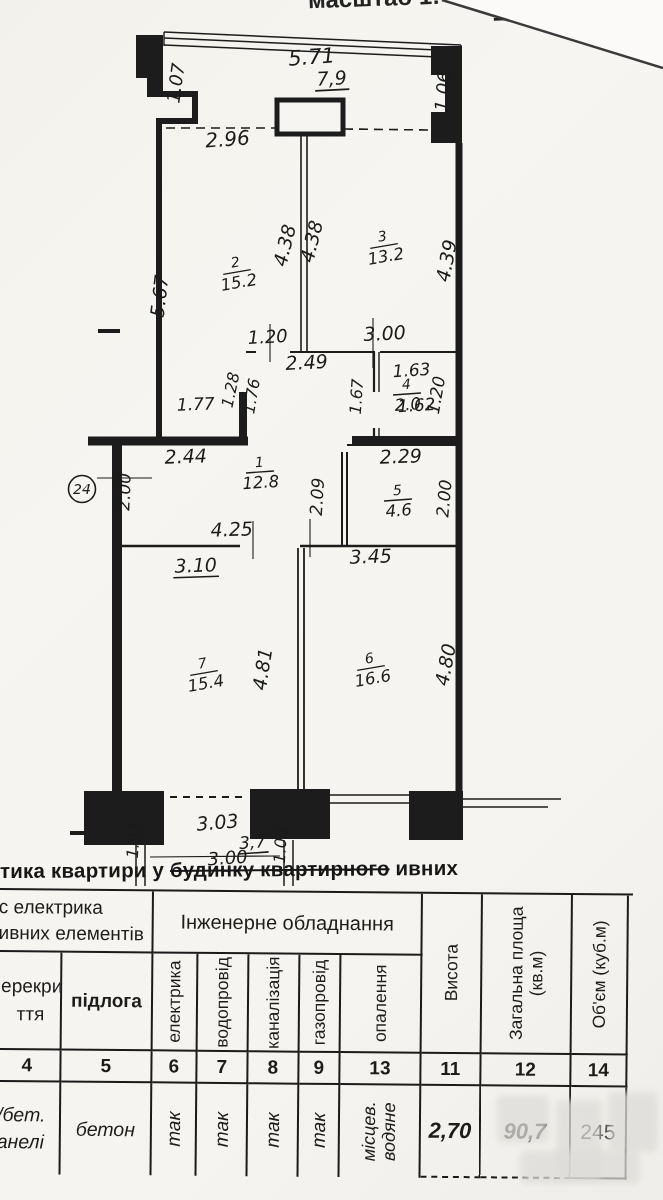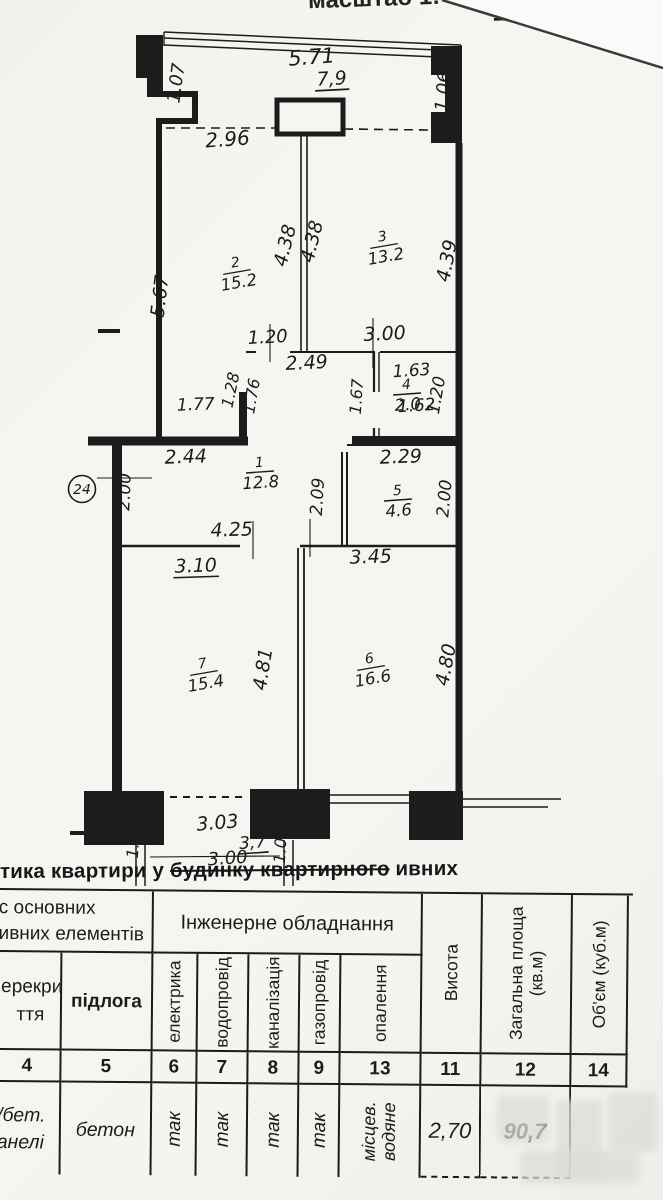--- a/index.html
+++ b/index.html
@@ -259,21 +259,21 @@
         <line x1="-14" x2="14" y1="0" y2="0" stroke="#1b1b1b" stroke-width="1.4"></line>
         <text class="roomnum" font-size="16.5" y="16">16.6</text>
       </g>
     </g>
 </svg>
 
 <div class="abs" id="table-wrap">
   <div id="grid">
 
     <div class="cell hleft" style="grid-column:1/3;grid-row:1;">
-      <span>с основних</span>
+      <span>с електрика</span>
       <span>ивних елементів</span>
     </div>
     <div class="cell" style="grid-column:3/8;grid-row:1;font-size:20px;">Інженерне обладнання</div>
     <div class="cell" style="grid-column:8;grid-row:1/3;">
         <span class="vt">Висота</span>
       </div>
     <div class="cell vwrap" style="grid-column:9;grid-row:1/3;">
       <span class="vt">Загальна площа</span>
       <span class="vt">(кв.м)</span>
     </div>
@@ -327,22 +327,23 @@
     <div class="cell noB">
         <span class="vt ital" style="font-size:19px;">так</span>
       </div>
     <div class="cell noB">
         <span class="vt ital" style="font-size:19px;">так</span>
       </div>
     <div class="cell vwrap noB">
       <span class="vt ital" style="font-size:18px;">місцев.</span>
       <span class="vt ital" style="font-size:18px;">водяне</span>
     </div>
-    <div class="cell dat dashB" style="font-size:22px;font-weight:400;">2,70</div>
+    <div class="cell dat dashB" style="font-size:22px;font-weight:700;">2,70</div>
     <div class="cell dat dashB bold" style="font-size:22px;">90,7</div>
+    <div class="cell" style="font-size:21px;">245</div>
   </div>
 </div>
 
 <div>
   <div class="watermark-blob" style="left:497px;top:1095px;width:52px;height:48px;"></div>
   <div class="watermark-blob" style="left:556px;top:1100px;width:46px;height:80px;"></div>
   <div class="watermark-blob" style="left:608px;top:1092px;width:50px;height:60px;"></div>
   <div class="watermark-blob" style="left:520px;top:1150px;width:120px;height:34px;"></div>
 </div>
 

